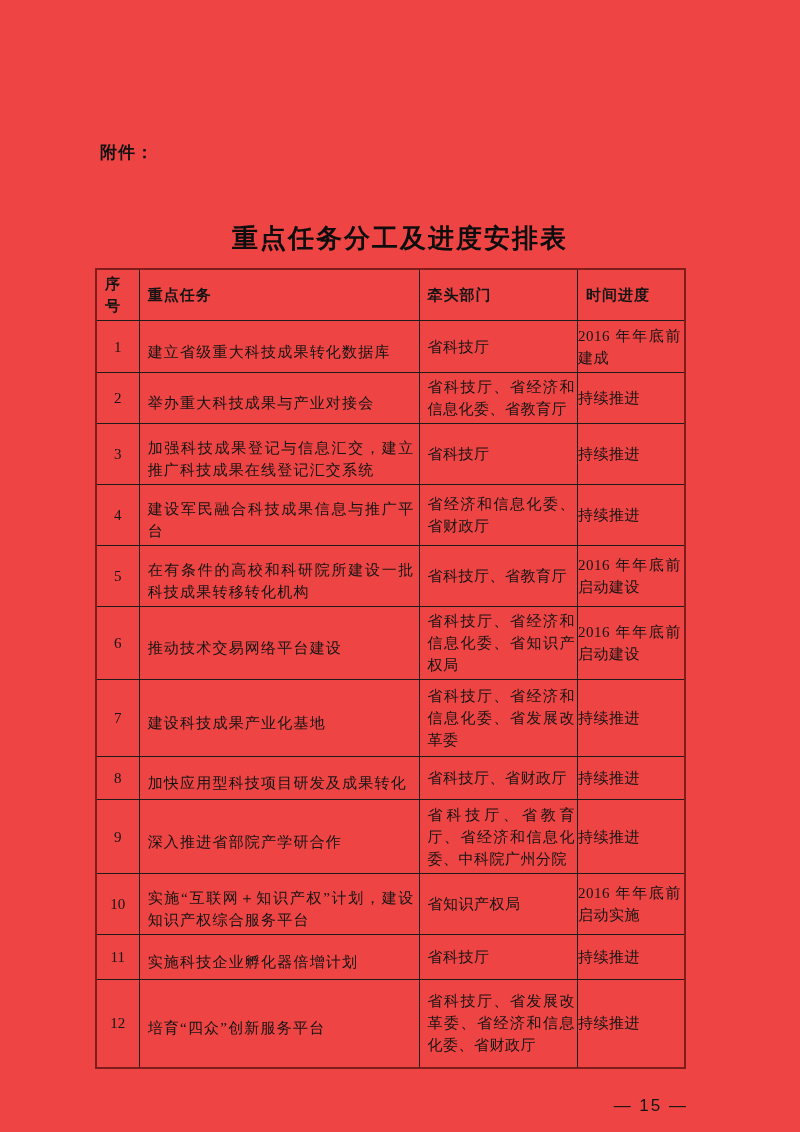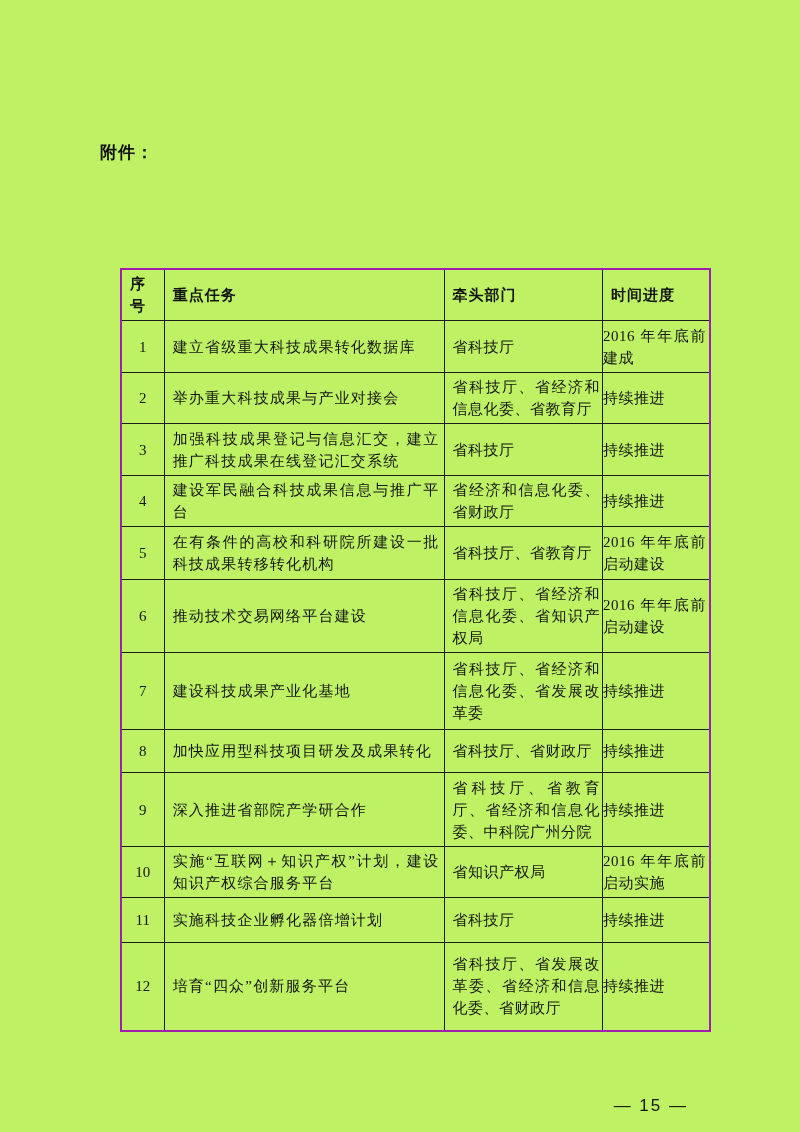--- a/index.html
+++ b/index.html
@@ -2,21 +2,21 @@
 <html><head>
 <meta charset="utf-8">
 <style>
   * { margin: 0; padding: 0; box-sizing: border-box; }
   html, body { background: #e9e9e9; }
   .page {
     position: relative;
     width: 800px;
     height: 1132px;
     margin: 0 auto;
-    background: #bef264;
+    background: #ef4444;
     color: #111111;
     overflow: hidden;
     font-family: "Liberation Serif", "DejaVu Serif", serif;
   }
   .attachment {
     position: absolute;
     left: 100px;
     top: 141px;
     font-family: "Liberation Sans", "DejaVu Sans", sans-serif;
     font-weight: bold;
@@ -31,26 +31,26 @@
     width: 100%;
     text-align: center;
     font-family: "Liberation Serif", "DejaVu Serif", serif;
     font-weight: bold;
     font-size: 26px;
     letter-spacing: 2px;
     color: #0d0d0d;
   }
   table.sched {
     position: absolute;
-    left: 120px;
+    left: 95px;
     top: 268px;
     width: 591px;
     border-collapse: collapse;
     table-layout: fixed;
-    border: 2px solid #a21caf;
+    border: 2px solid #7f1d1d;
   }
   table.sched th, table.sched td {
     border: 1px solid #1c1c1c;
     vertical-align: middle;
     font-size: 15px;
     line-height: 22px;
     color: #141414;
   }
   table.sched th {
     font-family: "Liberation Sans", "DejaVu Sans", sans-serif;
@@ -61,21 +61,21 @@
   }
   th.c-no, td.c-no { width: 43px; text-align: center; padding: 2px; }
   th.c-task, td.c-task { width: 279px; }
   th.c-dept, td.c-dept { width: 158px; }
   th.c-time, td.c-time { width: 107px; }
   td.c-no {
     font-family: "Liberation Serif", "DejaVu Serif", serif;
     font-size: 16px;
   }
   td.c-task {
-    padding: 3px 4px 3px 8px;
+    padding: 13px 4px 3px 8px;
     text-align: justify;
     letter-spacing: 1.2px;
     margin-top: 40px;
   }
   td.c-dept {
     padding: 3px 2px 3px 8px;
     text-align: justify;
     letter-spacing: 0.5px;
   }
   td.c-time {
@@ -107,20 +107,21 @@
     margin-top: 28px;
   }
 </style>
 </head>
 <body>
 
 <div class="page">
 
   <div class="attachment">附件：</div>
 
+  <div class="title">重点任务分工及进度安排表</div>
 
   <table class="sched">
     <thead>
       <tr class="hrow">
         <th class="c-no">序号</th>
         <th class="c-task">重点任务</th>
         <th class="c-dept">牵头部门</th>
         <th class="c-time">时间进度</th>
       </tr>
     </thead>

